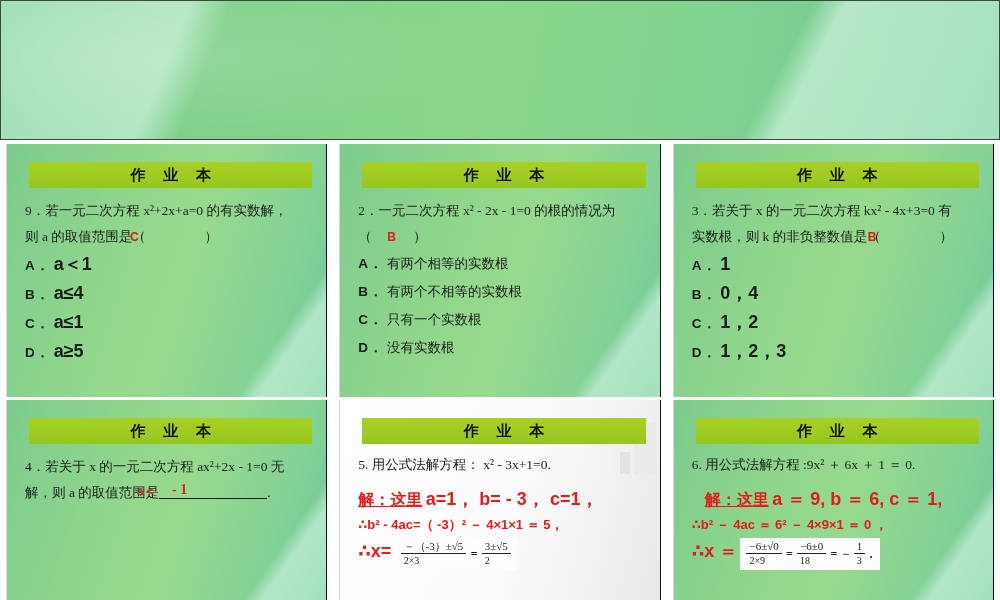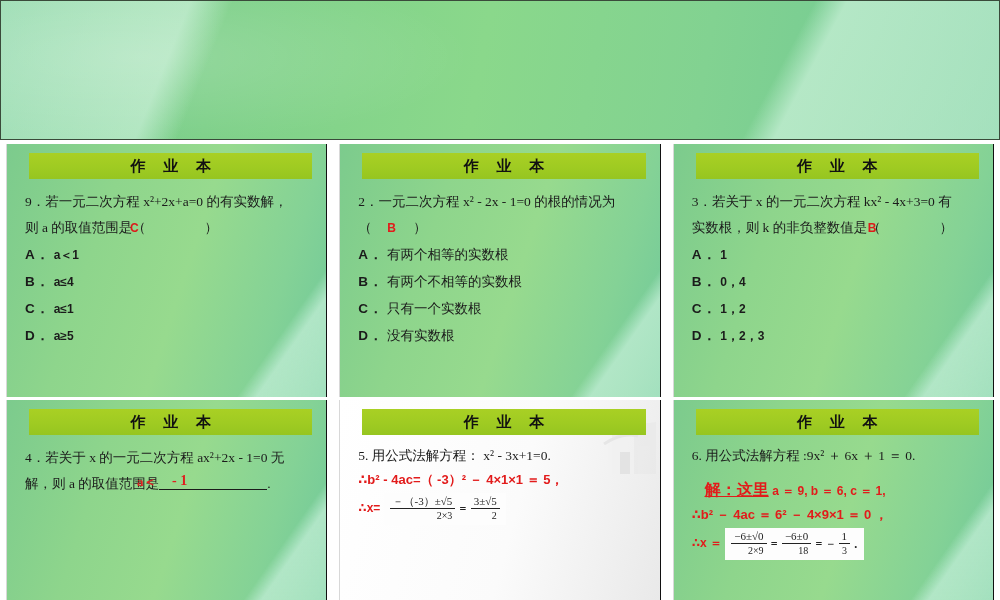--- a/index.html
+++ b/index.html
@@ -55,42 +55,42 @@
   }
   .panel .corner-deco{
     position:absolute;right:4px;top:0px;width:96px;height:80px;
     opacity:.55;pointer-events:none;
   }
 
   
   .wbbar{
     position:relative;
     height:26px;
-    margin:9px 14px 0 22px;
+    margin:18px 14px 0 22px;
     background:linear-gradient(180deg,#a9d024 0%,#9fcb22 55%,#96c520 100%);
     display:flex;align-items:center;justify-content:center;
   }
   .wbbar span{
     font-family:"Liberation Serif","DejaVu Serif",serif;
     font-weight:bold;font-size:15px;color:#111;
     letter-spacing:7px;text-indent:7px;
   }
 
   
   .body{
     padding:10px 14px 0 18px;
     color:#1b1b1b;
     font-size:13.5px;
     line-height:26px;
   }
   .q-line{white-space:nowrap;}
   .opt{white-space:nowrap;margin-top:1px;}
   .opt .mark{font-family:"Liberation Sans","DejaVu Sans",sans-serif;font-weight:bold;letter-spacing:1px;}
-  .mono{font-family:"Liberation Sans","DejaVu Sans",sans-serif;font-weight:bold;font-size:12px;}
-  .cn{font-family:Liberation Sans, sans-serif;}
+  .mono{font-family:"Liberation Sans","DejaVu Sans",sans-serif;font-weight:bold;font-size:18px;}
+  .cn{font-family:Liberation Mono, monospace;}
 
   
   .redmark{
     color:#e21b1b;font-weight:bold;
     font-family:"Liberation Sans","DejaVu Sans",sans-serif;
     font-size:12px;
   }
   .overlay-red{
     position:absolute;color:#dd1a1a;font-weight:bold;
     font-family:"Liberation Sans","DejaVu Sans",sans-serif;
@@ -109,21 +109,21 @@
   
   .sol{color:#e21b1b;font-weight:bold;}
   .sol-line{white-space:nowrap;margin-top:2px;font-size:14px;line-height:22px;}
   .sol-line .big{font-size:16px;}
   .sol-line .ul{text-decoration:underline;}
   .ans-box{
     display:inline-block;background:#fdfdfd;padding:2px 6px 3px 6px;
     vertical-align:middle;
   }
   .frac{
-    display:inline-block;vertical-align:middle;text-align:right;
+    display:inline-block;vertical-align:middle;text-align:left;
     font-family:"Liberation Serif","DejaVu Serif",serif;
     color:#222;font-weight:normal;
   }
   .frac .num{display:block;font-size:11px;line-height:13px;padding:0 3px;border-bottom:1px solid #222;}
   .frac .den{display:block;font-size:10px;line-height:13px;padding:0 3px;}
   .eqs{display:inline-block;vertical-align:middle;color:#222;font-size:12px;padding:0 1px;}
 </style>
 </head>
 <body>
 
@@ -248,20 +248,24 @@
         <rect x="60" y="52" width="10" height="22" fill="#d9d9d9"></rect>
         <rect x="78" y="46" width="12" height="28" fill="#e8e8e8"></rect>
         <path d="M44 44 q18 -12 34 -8" stroke="#dcdcdc" stroke-width="3" fill="none"></path>
       </svg>
       <div class="wbbar">
         <span>作 业 本</span>
       </div>
       <div class="body" style="line-height:22px;">
         <div class="q-line" style="font-size:13.5px;">5. 用公式法解方程：  x² - 3x+1=0.</div>
 
+        <div class="sol sol-line" style="margin-top:12px;">
+          <span class="big ul">解：这里</span>
+          <span class="mono" style="color:#e21b1b;">a=1， b= - 3， c=1，</span>
+        </div>
 
         <div class="sol sol-line mono" style="color:#e21b1b;font-size:13px;">∴b² - 4ac=（ -3）² － 4×1×1 ＝ 5，</div>
 
         <div class="sol sol-line" style="font-size:13px;">
           <span class="mono" style="color:#e21b1b;">∴x=</span>
           <span class="ans-box">
             <span class="frac">
               <span class="num">－（-3）±√5</span>
               <span class="den">2×3</span>
             </span>

